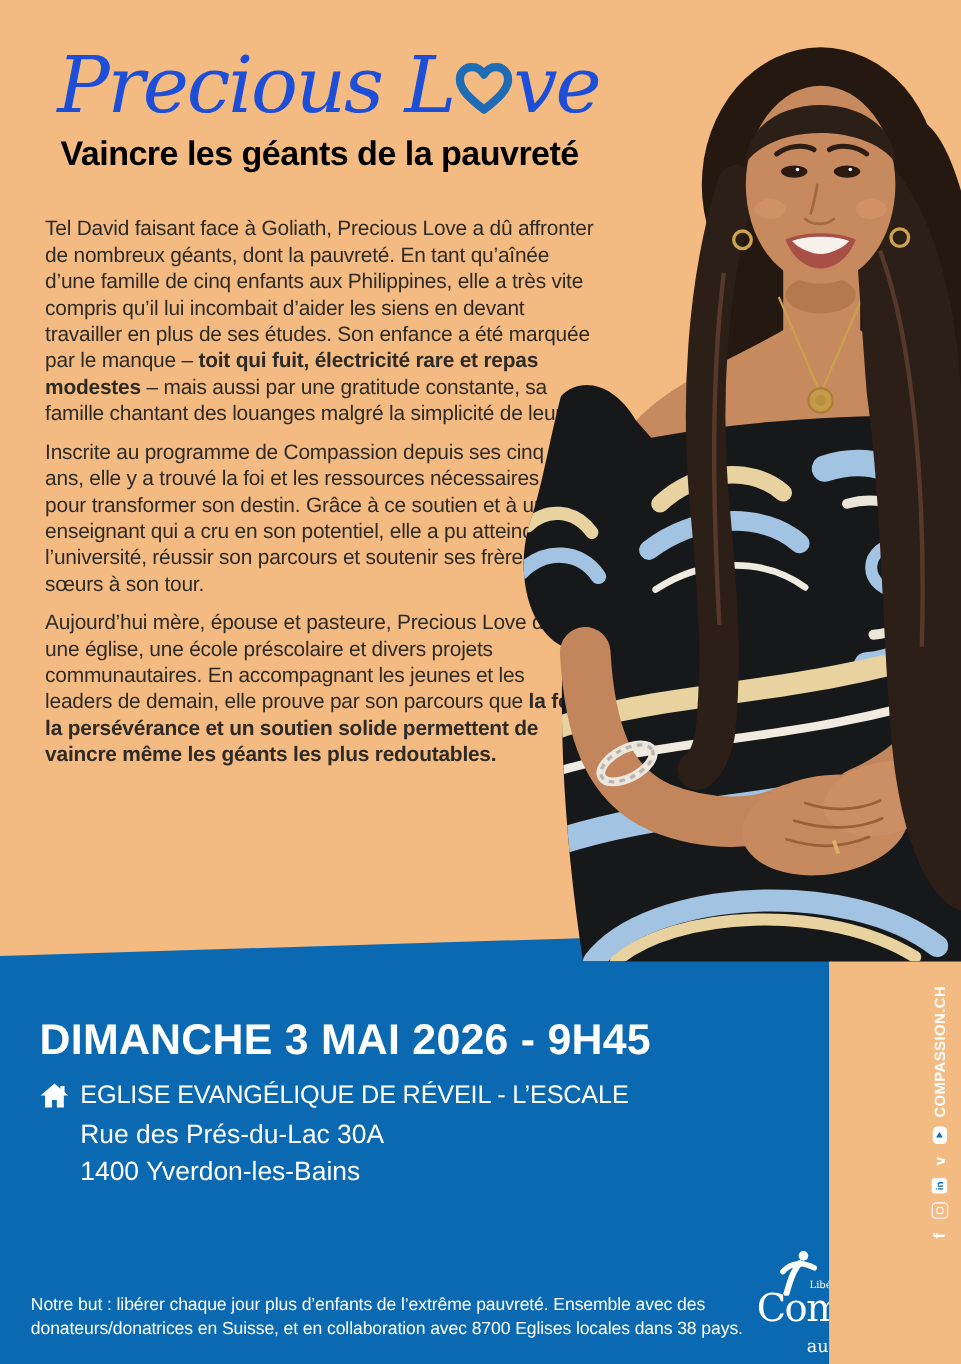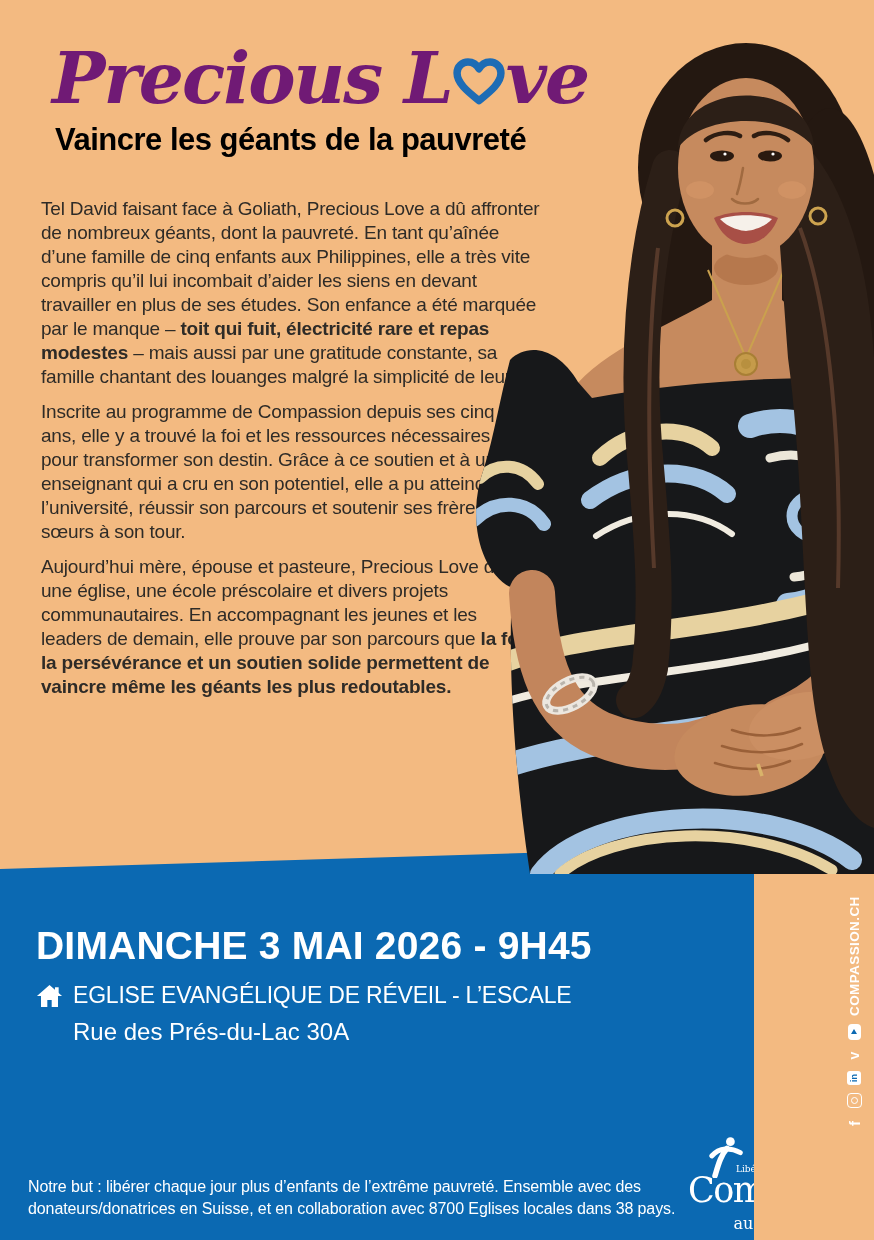--- a/index.html
+++ b/index.html
@@ -2,22 +2,22 @@
 <html><head>
 <meta charset="utf-8">
 <style>
   html,body{margin:0;padding:0;}
   body{width:874px;height:1240px;position:relative;overflow:hidden;
        font-family:"Liberation Sans", sans-serif;background:#f3ba81;}
   .flyer{position:absolute;inset:0;}
 
   
   .title{position:absolute;left:52px;top:36px;z-index:1;
-         font-family:"DejaVu Serif", serif;font-style:italic;font-weight:700;
-         font-size:71px;color:#701a75;letter-spacing:-2px;white-space:nowrap;}
+         font-family:"DejaVu Serif", serif;font-style:italic;font-weight:400;
+         font-size:71px;color:#1d4ed8;letter-spacing:-2px;white-space:nowrap;}
   .title .heart{display:inline-block;width:52px;height:48px;margin:0 1px;
                 position:relative;top:3px;}
   .subtitle{position:absolute;left:55px;top:122px;z-index:1;
             font-size:31px;font-weight:700;color:#000000;letter-spacing:-0.5px;
             white-space:nowrap;}
 
   
   .story{position:absolute;left:41px;top:197px;z-index:1;color:#2e2b27;
          font-size:19px;line-height:24px;letter-spacing:-0.2px;}
   .story p{margin:0 0 11px 0;}
@@ -173,20 +173,21 @@
     <div class="datetime">DIMANCHE 3 MAI 2026 - 9H45</div>
 
     <div class="venue-row">
       <svg class="home-ic" viewBox="0 0 24 22">
         <rect x="17" y="3" width="3.4" height="6" fill="#fff"></rect>
         <path d="M12 1 L0.5 11 H4.2 V21 H10 V14.6 H14 V21 H19.8 V11 H23.5 Z" fill="#fff"></path>
       </svg>
       <span class="venue-name">EGLISE EVANGÉLIQUE DE RÉVEIL - L’ESCALE</span>
     </div>
     <div class="venue-line street">Rue des Prés-du-Lac 30A</div>
+    <div class="venue-line city">1400 Yverdon-les-Bains</div>
 
     <div class="foot-body">Notre but : libérer chaque jour plus d’enfants de l’extrême pauvreté. Ensemble avec des donateurs/donatrices en Suisse, et en collaboration avec 8700 Eglises locales dans 38 pays.</div>
 
     <div class="logo">
       <svg class="logo-fig" viewBox="0 0 40 40">
         <circle cx="24" cy="7" r="4" fill="#fff"></circle>
         <path d="M10 38 C13 28 15 20 21 13" stroke="#fff" stroke-width="5" fill="none" stroke-linecap="round"></path>
         <path d="M7 20 C14 12 24 12 33 17" stroke="#fff" stroke-width="4.5" fill="none" stroke-linecap="round"></path>
       </svg>
       <div class="logo-tag-top">Libérer les enfants de la pauvreté</div>

